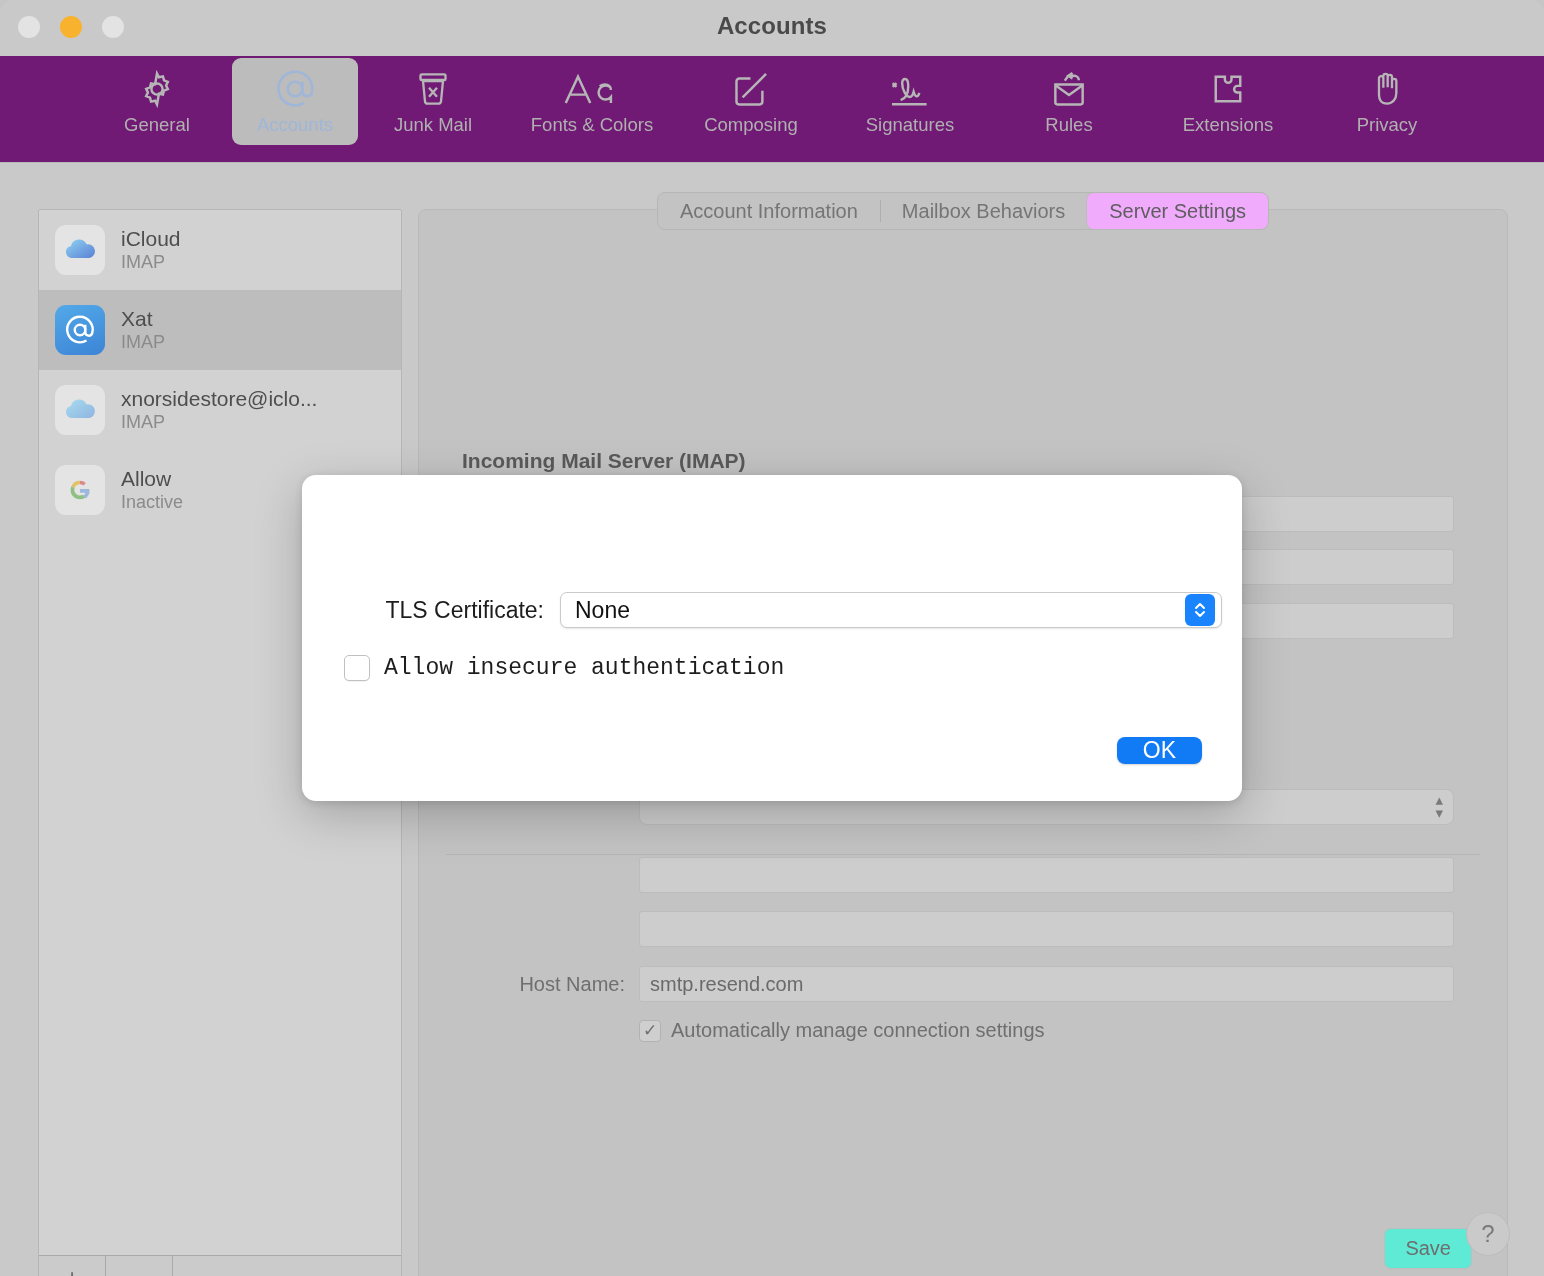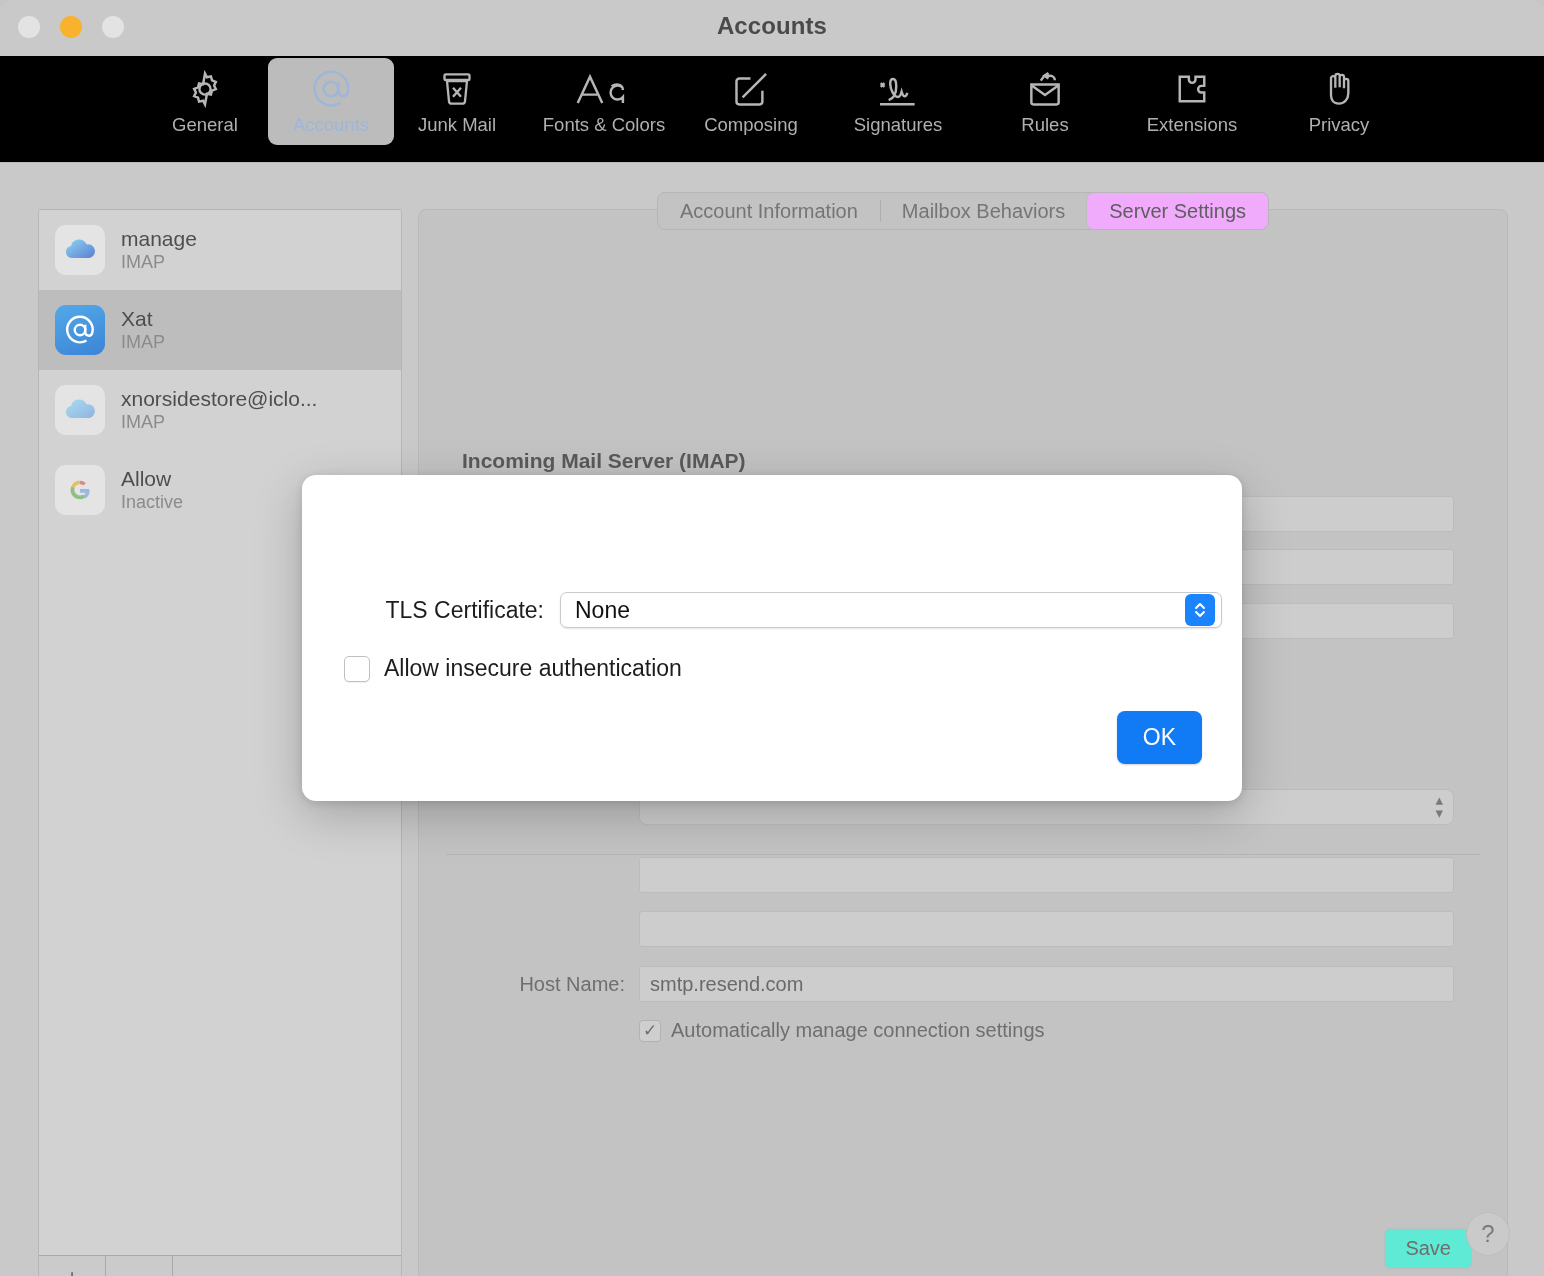--- a/index.html
+++ b/index.html
@@ -54,25 +54,25 @@
     text-align: center;
     font-size: 24px;
     font-weight: bold;
     color: #4a4a4a;
     letter-spacing: 0.1px;
   }
 
   
   .toolbar {
     height: 104px;
-    background: #000000;
+    background: #701a75;
     display: flex;
     align-items: flex-start;
     justify-content: center;
-    gap: 0px;
+    gap: 12px;
     border-bottom: 1px solid #b9b9b9;
     padding-top: 2px;
   }
   .tool {
     width: 118px;
     padding: 8px 4px 10px 4px;
     border-radius: 9px;
     display: flex;
     flex-direction: column;
     align-items: center;
@@ -420,37 +420,38 @@
     color: #fff;
     flex: 0 0 auto;
   }
   .mcheckrow {
     position: absolute;
     display: flex;
     align-items: center;
     gap: 14px;
     font-size: 23px;
     color: #1d1d1d;
+    font-family: Liberation Mono, monospace;
   }
   .mchk {
     width: 26px; height: 26px;
     border: 1px solid #c0c0c0;
     border-radius: 5px;
     background: #fff;
     box-sizing: border-box;
     box-shadow: 0 1px 1px rgba(0,0,0,0.06);
   }
   .ok-btn {
     position: absolute;
     right: 40px;
     bottom: 37px;
     background: #107bf5;
     color: #fff;
     border-radius: 8px;
-    padding: 13px 26px;
+    padding: 0 26px;
     font-size: 23px;
     box-shadow: 0 1px 2px rgba(0,0,0,0.18);
   }
 
   svg { display: block; }
 </style>
 </head>
 <body>
 
 <div class="window">
@@ -571,21 +572,21 @@
               <defs>
                   <linearGradient id="cl1" x1="0" y1="0" x2="1" y2="1">
                 <stop offset="0%" stop-color="#8fd4f2"></stop>
                     <stop offset="100%" stop-color="#5a7fd4"></stop>
               </linearGradient>
                 </defs>
               <path fill="url(#cl1)" d="M26.4 20H8.6A6.1 6.1 0 0 1 8 7.9a8.2 8.2 0 0 1 15.5-1.6A5.9 5.9 0 0 1 26.4 20z"></path>
             </svg>
           </span>
           <span class="acct-text">
-            <span class="acct-name" style="display:block">manage</span>
+            <span class="acct-name" style="display:block">iCloud</span>
             <span class="acct-type" style="display:block">IMAP</span>
           </span>
         </div>
 
         <div class="acct selected">
           <span class="acct-icon at">
             <svg width="34" height="34" viewBox="0 0 24 24" fill="none" stroke="#ffffff" stroke-width="1.7">
               <circle cx="12" cy="12" r="3.7"></circle>
               <path d="M15.7 8.3v5.3a2.5 2.5 0 0 0 4.9 .6A9 9 0 1 0 16.6 19.4"></path>
             </svg>

